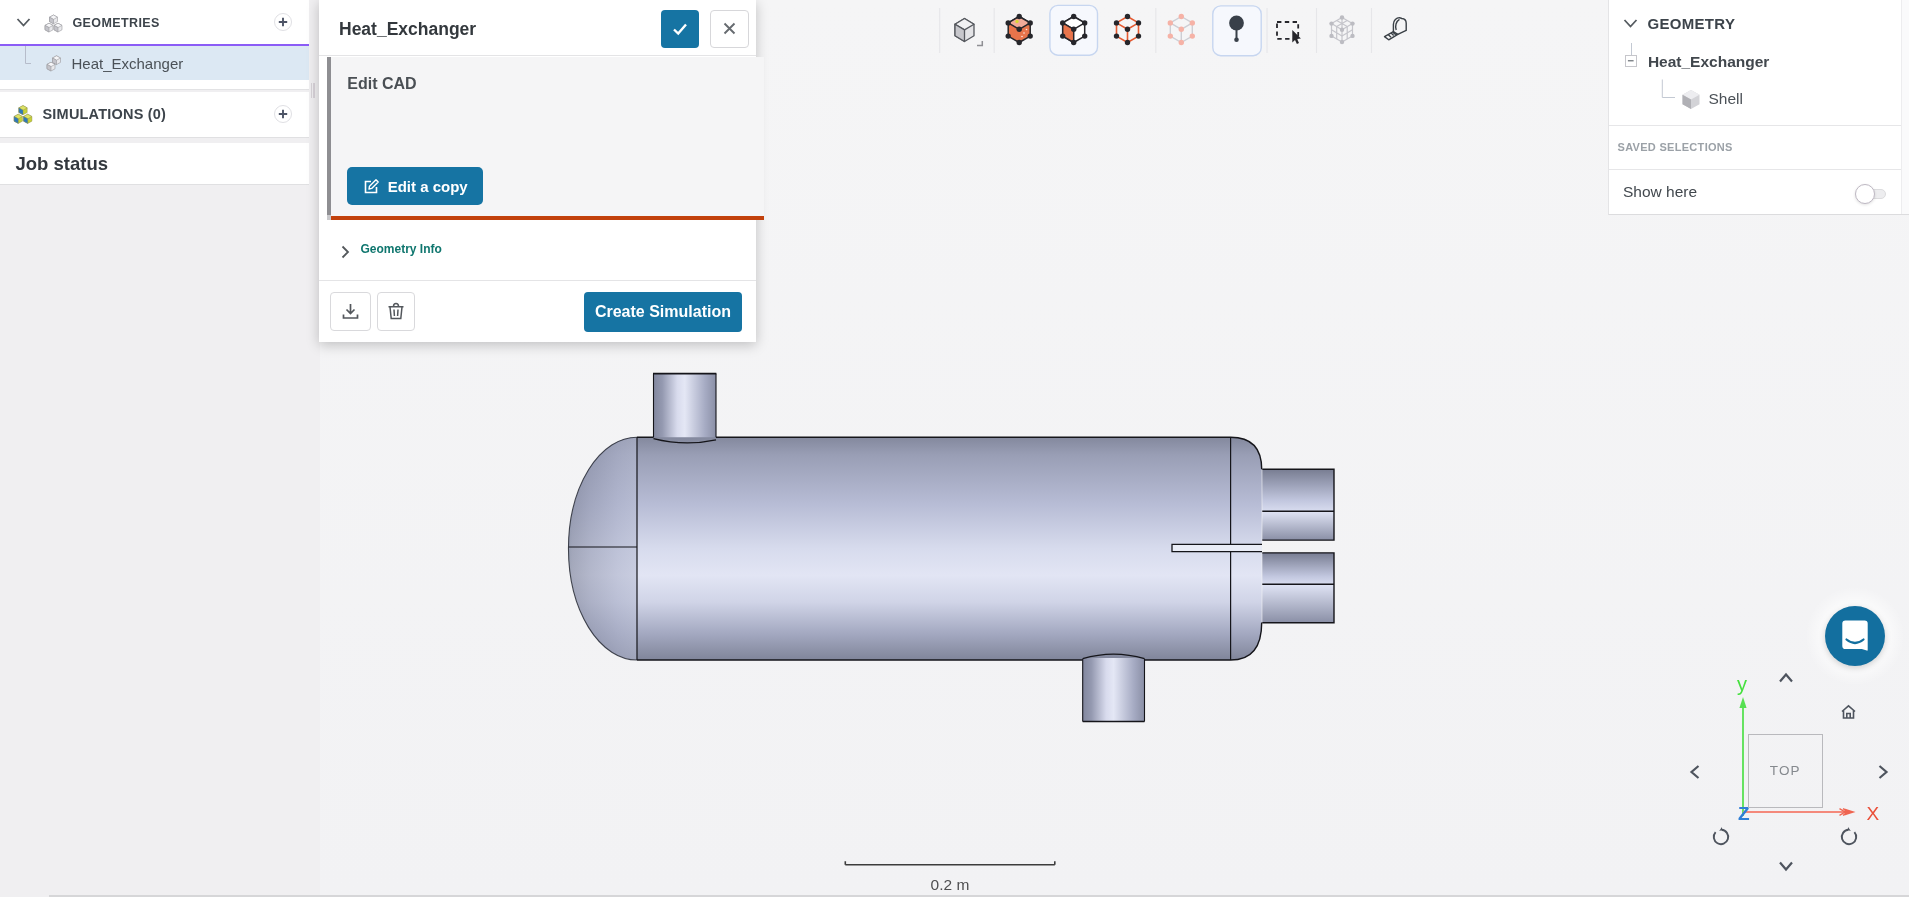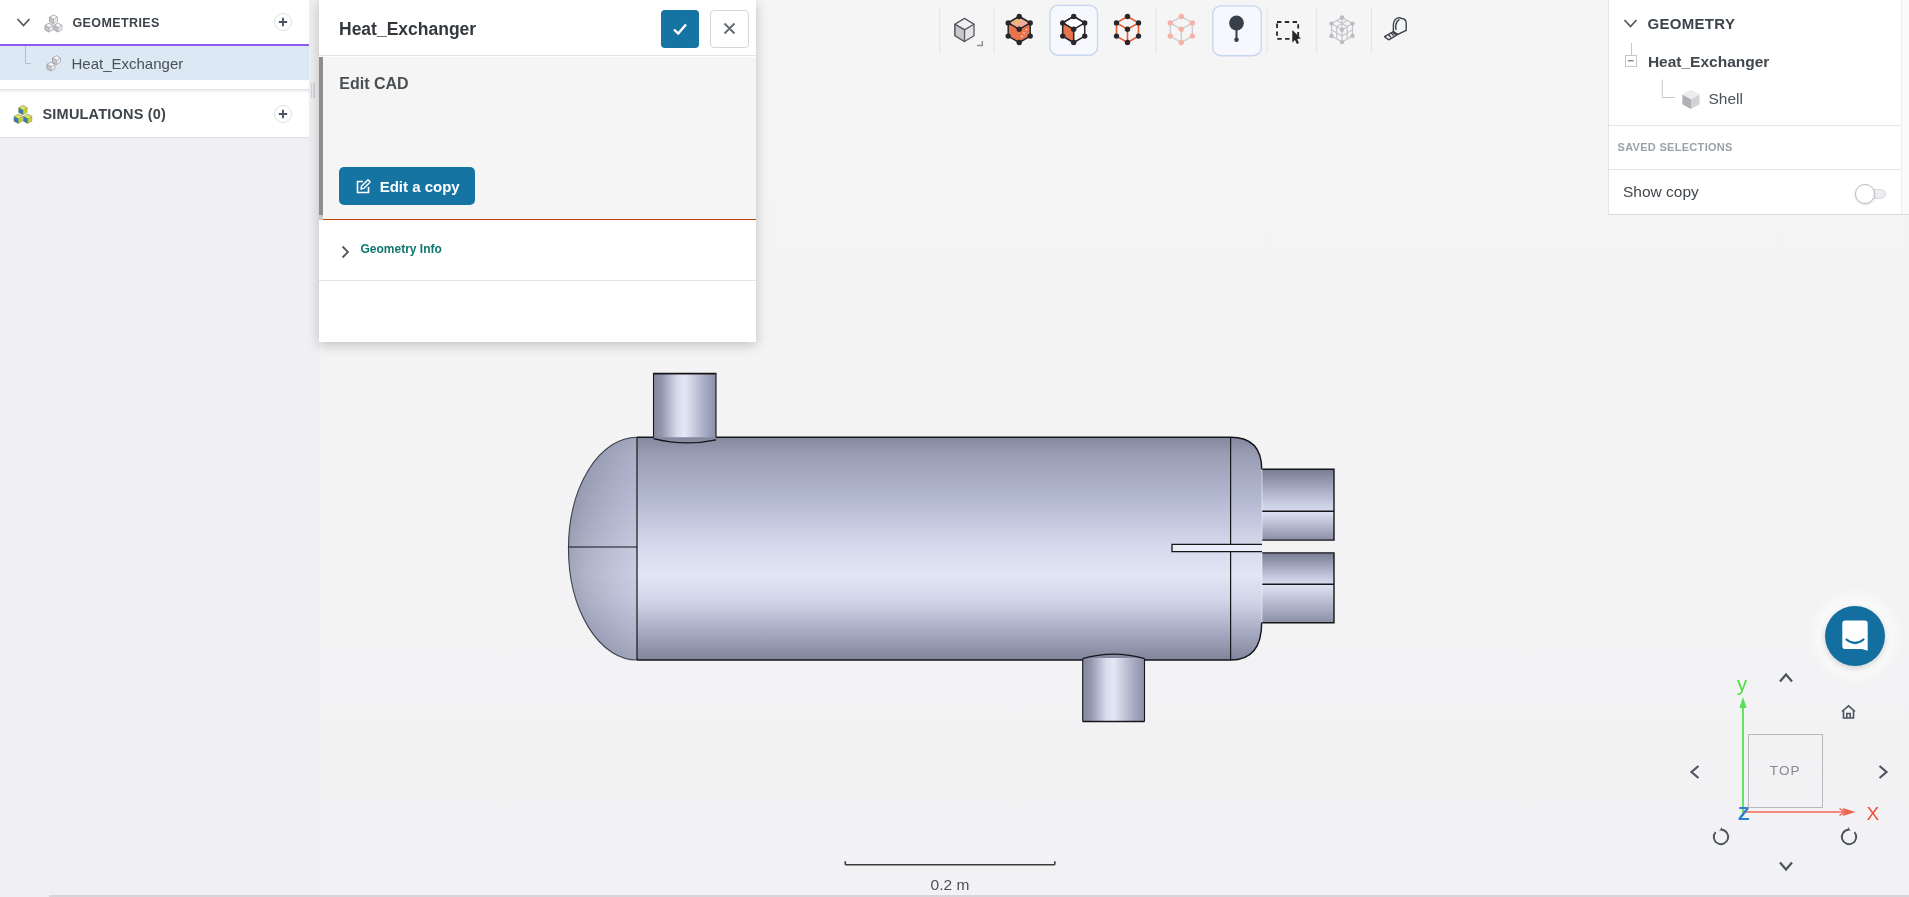--- a/index.html
+++ b/index.html
@@ -271,20 +271,23 @@
         </g>
       </svg>
       <div class="abs" style="left:42.5px;top:13.5px;font-size:14.5px;font-weight:bold;letter-spacing:0.2px;color:#3d444b">SIMULATIONS (0)</div>
       <div class="abs" style="left:273.5px;top:13.2px;width:18px;height:18px;border:1px solid #e0e0e4;border-radius:50%;">
         <svg width="16" height="16" viewBox="0 0 16 16" style="display:block">
             <path d="M8 3.8 V12.2 M3.8 8 H12.2" stroke="#4d5466" stroke-width="1.9"></path>
           </svg>
       </div>
     </div>
 
+    <div class="card" style="left:0;top:142.5px;width:308.5px;height:42.5px;border-bottom:1px solid #e0e0e2">
+      <div class="abs" style="left:15.5px;top:10px;font-size:18.5px;font-weight:bold;color:#33383e">Job status</div>
+    </div>
 
     <div class="abs" style="left:310.5px;top:82.5px;width:1.6px;height:15.5px;background:#d7d2d8"></div>
     <div class="abs" style="left:313px;top:82.5px;width:1.6px;height:15.5px;background:#d7d2d8"></div>
   </div>
 
   <div id="floatpanel" class="card" style="left:318.5px;top:0;width:437.5px;height:342px;box-shadow:0 3px 12px rgba(0,0,0,0.22)">
 
     <div class="abs" style="left:0;top:0;width:100%;height:55.5px;border-bottom:1px solid #e4e4e6">
       <div class="abs" style="left:20.5px;top:19px;font-size:17.5px;font-weight:bold;color:#33383d">Heat_Exchanger</div>
       <div class="abs btnblue" style="left:342px;top:9.8px;width:38.7px;height:37.8px;">
@@ -292,40 +295,53 @@
             <path d="M4 10.5 L8.2 14.5 L16 5.5" stroke="#fff" stroke-width="2.4" fill="none"></path>
           </svg>
       </div>
       <div class="abs" style="left:391.5px;top:9.8px;width:38.7px;height:37.8px;border:1px solid #d7d7da;border-radius:4px;display:flex;align-items:center;justify-content:center">
         <svg width="15" height="15" viewBox="0 0 15 15">
             <path d="M2.5 2.5 L12.5 12.5 M12.5 2.5 L2.5 12.5" stroke="#666b70" stroke-width="1.9" fill="none"></path>
           </svg>
       </div>
     </div>
 
-    <div class="abs" style="left:0;top:56.5px;width:100%;height:163.2px;background:#f5f5f6;border-bottom:1px solid #c2410c">
+    <div class="abs" style="left:8px;top:56.5px;width:100%;height:163.2px;background:#f5f5f6;border-bottom:4px solid #c2410c">
       <div class="abs" style="left:0;top:0;width:4.8px;height:163.2px;background:#c9c9cc"></div>
       <div class="abs" style="left:0;top:0;width:4.8px;height:158px;background:#8e8e92"></div>
       <div class="abs" style="left:20.8px;top:18px;font-size:16px;font-weight:bold;color:#4a4f54">Edit CAD</div>
       <div class="abs btnblue" style="left:20.8px;top:110.5px;width:135.8px;height:38px;font-size:15px;border-radius:5px">
         <svg width="17" height="17" viewBox="0 0 17 17" style="margin-right:8px">
             <path d="M13.5 9 V14.5 H2.5 V3.5 H8" stroke="#fff" stroke-width="1.6" fill="none"></path>
             <path d="M6.5 8.2 L13 1.8 L15.2 4 L8.7 10.4 L6 11 Z" stroke="#fff" stroke-width="1.4" fill="none" stroke-linejoin="round"></path>
           </svg>
         Edit a copy
       </div>
     </div>
 
     <div class="abs" style="left:0;top:219.7px;width:100%;height:61.2px;border-bottom:1px solid #e4e4e6">
       <svg class="abs" style="left:22px;top:25.5px" width="9" height="14" viewBox="0 0 9 14">
           <path d="M1.5 1.5 L7 7 L1.5 12.5" stroke="#53575b" stroke-width="1.8" fill="none"></path>
         </svg>
       <div class="abs" style="left:42px;top:22px;font-size:12px;font-weight:bold;color:#0f766e">Geometry Info</div>
     </div>
 
+    <div class="abs" style="left:0;top:281px;width:100%;height:61px">
+      <div class="abs" style="left:11px;top:11.4px;width:41px;height:39px;border:1px solid #d9d9dc;border-radius:4px;display:flex;align-items:center;justify-content:center">
+        <svg width="19" height="19" viewBox="0 0 19 19" fill="none" stroke="#53575c" stroke-width="1.7">
+            <path d="M9.5 2 V11 M5.5 7.5 L9.5 11.5 L13.5 7.5 M2.5 12.5 V16 H16.5 V12.5"></path>
+          </svg>
+      </div>
+      <div class="abs" style="left:58.6px;top:11.4px;width:38.3px;height:39px;border:1px solid #d9d9dc;border-radius:4px;display:flex;align-items:center;justify-content:center">
+        <svg width="18" height="19" viewBox="0 0 18 19" fill="none" stroke="#53575c" stroke-width="1.5">
+            <path d="M3 5 L4.2 16.5 H13.8 L15 5 M1.5 4.7 H16.5 M6.5 4.5 C6.5 2 7.5 1.5 9 1.5 C10.5 1.5 11.5 2 11.5 4.5 M7 7.5 L7.4 14 M11 7.5 L10.6 14"></path>
+          </svg>
+      </div>
+      <div class="abs btnblue" style="left:265.7px;top:11.4px;width:157.5px;height:40px;font-size:16px">Create Simulation</div>
+    </div>
   </div>
 
   <div id="rightpanel" class="abs" style="left:1607.5px;top:0;width:301.5px;height:214.5px;background:#fff;border-left:1px solid #e4e4e6;border-bottom:1px solid #dcdcde">
     <div class="abs" style="left:292px;top:0;width:9.5px;height:214px;background:#fafafb;border-left:1px solid #ededef"></div>
 
     <svg class="abs" style="left:14px;top:17.5px" width="15" height="11" viewBox="0 0 15 11">
         <path d="M1.5 2 L7.5 8.5 L13.5 2" stroke="#555b60" stroke-width="1.8" fill="none"></path>
       </svg>
     <div class="abs" style="left:39px;top:14.5px;font-size:15px;font-weight:bold;letter-spacing:0.3px;color:#3d444b">GEOMETRY</div>
 
@@ -341,21 +357,21 @@
     <div class="abs" style="left:39.4px;top:52.5px;font-size:15.5px;font-weight:bold;color:#41474d">Heat_Exchanger</div>
     <svg class="abs" style="left:71px;top:87.5px" width="22" height="23" viewBox="0 0 22 23">
       <path d="M11 2 L19.5 6.7 V16.3 L11 21 L2.5 16.3 V6.7 Z" fill="#d3d3d7"></path>
       <path d="M11 2 L19.5 6.7 L11 11.4 L2.5 6.7 Z" fill="#ededf0"></path>
       <path d="M11 11.4 V21 L2.5 16.3 V6.7 Z" fill="#b0b0b5"></path>
     </svg>
     <div class="abs" style="left:100px;top:89.5px;font-size:15.5px;color:#4b5157">Shell</div>
     <div class="abs" style="left:0;top:124.9px;width:292px;height:0;border-top:1px solid #e6e6e8"></div>
     <div class="abs" style="left:9px;top:141px;font-size:11px;font-weight:bold;letter-spacing:0.3px;color:#9ba1a7">SAVED SELECTIONS</div>
     <div class="abs" style="left:0;top:169.3px;width:292px;height:0;border-top:1px solid #e6e6e8"></div>
-    <div class="abs" style="left:14.5px;top:183px;font-size:15.5px;color:#41474d">Show copy</div>
+    <div class="abs" style="left:14.5px;top:183px;font-size:15.5px;color:#41474d">Show here</div>
 
     <div class="abs" style="left:247px;top:189.2px;width:30px;height:10px;background:#ededef;border:1px solid #dcdcde;border-radius:5.5px"></div>
     <div class="abs" style="left:246px;top:183.9px;width:20px;height:20px;background:#fff;border:1px solid #beb8c3;border-radius:50%;box-shadow:0 1px 3px rgba(0,0,0,0.12)"></div>
   </div>
 
   <div id="navwidget" class="abs" style="left:1650px;top:590px;width:259px;height:300px">
 
     <div class="abs" style="left:155px;top:-4px;width:100px;height:100px;border-radius:50%;background:radial-gradient(circle, rgba(255,255,255,1) 32%, rgba(255,255,255,0) 70%)"></div>
     <div class="abs" style="left:174.5px;top:16px;width:60px;height:60px;border-radius:50%;background:#136f9f;box-shadow:0 2px 6px rgba(0,0,0,0.18)">
       <svg width="60" height="60" viewBox="0 0 60 60">

